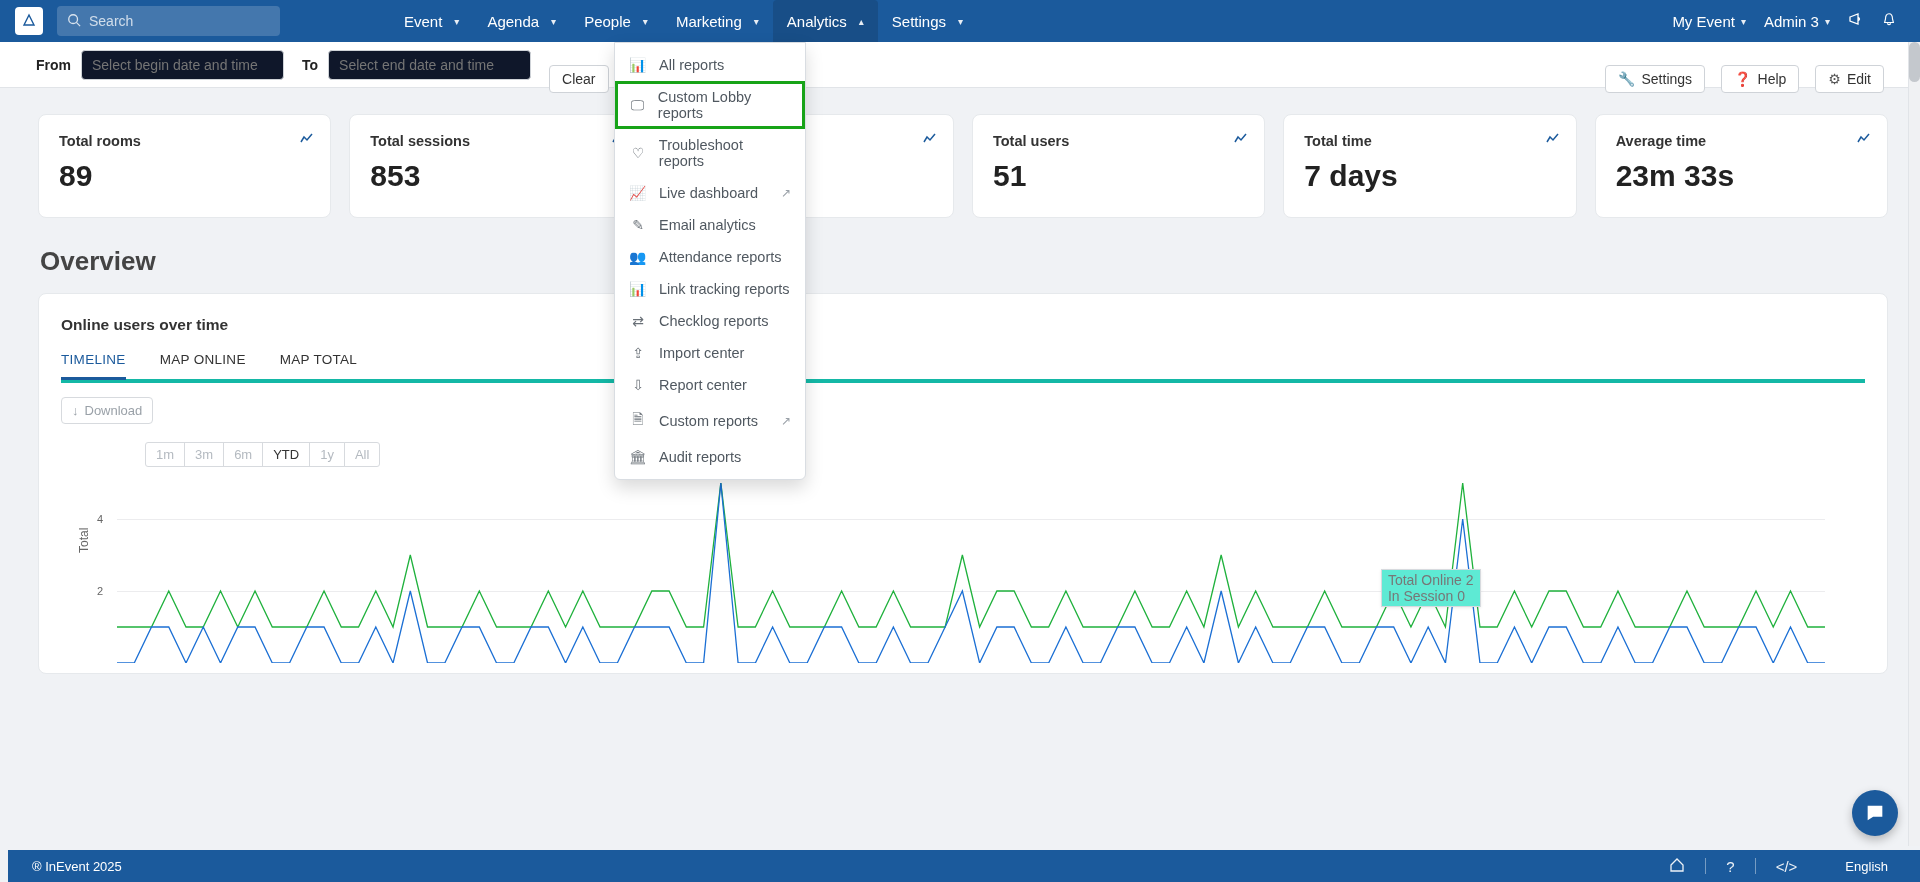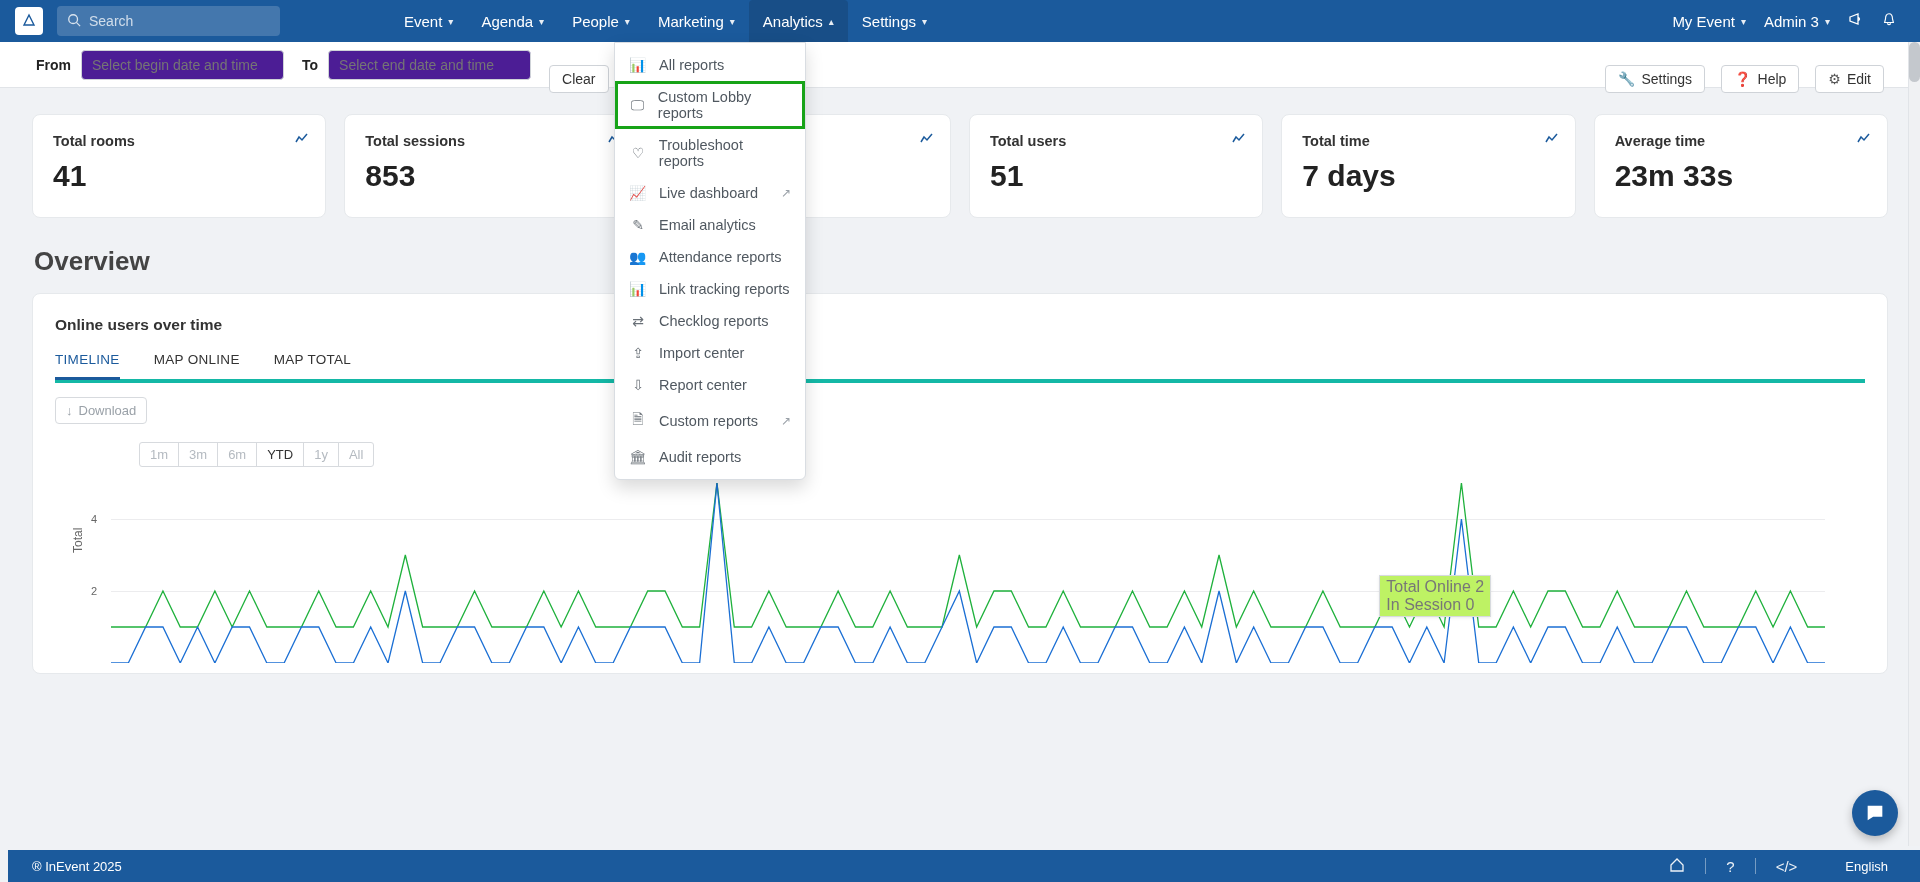--- a/index.html
+++ b/index.html
@@ -7,47 +7,47 @@
   body { display:flex; flex-direction:column; }
 
   
   .topnav { background:#1b5a9c; height:42px; display:flex; align-items:center; color:#fff; padding:0 10px 0 15px; font-size:15px; }
   .brand-box { width:28px; height:28px; background:#fff; border-radius:4px; display:flex; align-items:center; justify-content:center; color:#1b5a9c; font-size:14px; margin-right:14px;}
   .search-box { background:rgba(255,255,255,0.18); border-radius:4px; height:30px; display:flex; align-items:center; padding:0 10px; min-width:170px; margin-right:110px;}
   .search-box input { background:transparent; border:none; outline:none; color:#eab308; font-size:14px; width:100%; }
   .search-box input::placeholder { color:rgba(255,255,255,0.75); }
   .search-box .sicon { color:rgba(255,255,255,0.7); margin-right:8px; font-size:14px;}
   .navmenu { display:flex; align-items:center; gap:0; }
-  .navitem { display:flex; align-items:center; gap:6px; padding:0 14px; height:42px; cursor:pointer; }
+  .navitem { display:flex; align-items:center; gap:12px; padding:0 14px; height:42px; cursor:pointer; }
   .navitem.active { background:#184e87; border-radius:4px 4px 0 0; }
   .chev { font-size:10px; opacity:0.9; }
   .spacer { flex:1; }
   .right-nav { display:flex; align-items:center; gap:18px; margin-right:14px;}
   .right-nav .navtext { display:flex; align-items:center; gap:6px; cursor:pointer;}
   .right-nav .icon { font-size:16px; cursor:pointer;}
 
   
   .toolbar { background:#fff; height:46px; border-bottom:1px solid #e1e4e8; display:flex; align-items:center; padding:0 36px; font-size:14px; color:#333; }
   .toolbar label { font-weight:600; color:#222; margin-right:10px;}
-  .date-input { border:1px solid #cfd3d8; border-radius:4px; height:30px; padding:0 10px; color:#888; font-size:14px; min-width:194px; background:#4c1d95; margin-right:18px;}
+  .date-input { border:1px solid #cfd3d8; border-radius:4px; height:30px; padding:0 10px; color:#888; font-size:14px; min-width:194px; background:#0f172a; margin-right:18px;}
   .tbtn { border:1px solid #cfd3d8; background:#fff; border-radius:4px; padding:5px 12px; font-size:14px; color:#333; cursor:pointer; display:flex; align-items:center; gap:6px;margin-top:28px;}
   .tbtn + .tbtn { margin-left:8px; }
   .toolbar .spacer { flex:1; }
   .toolbar .right-btns { display:flex; gap:8px; }
   .toolbar .right-btns .icn { color:#555; font-size:14px;}
 
   
   .dropdown { position:absolute; top:42px; left:614px; width:192px; background:#fff; border:1px solid #d9dde2; border-radius:0 0 6px 6px; box-shadow:0 8px 18px rgba(0,0,0,0.15); z-index:500; padding:6px 0;}
   .dropdown .ditem { display:flex; align-items:center; gap:12px; padding:8px 14px; font-size:14.5px; color:#505860; cursor:pointer; position:relative;}
   .dropdown .ditem.highlighted { outline:3px solid #17a317; outline-offset:-3px; background:#fff;}
   .dropdown .dicon { width:18px; text-align:center; color:#6a7178; font-size:14px;}
   .dropdown .ext { margin-left:auto; color:#9aa1a8; font-size:12px;}
 
   
-  .content { padding:26px 32px 0 32px; overflow:auto; flex:1; }
+  .content { padding:26px 32px 0 32px; overflow:auto; flex:1;margin-left:6px; }
   .cards { display:flex; gap:18px; }
   .card { background:#fff; border:1px solid #e6e9ec; border-radius:8px; padding:18px 20px 24px 20px; flex:1; min-width:0; position:relative;}
   .card .label { font-size:14.5px; font-weight:600; color:#333; margin-bottom:10px; }
   .card .value { font-size:30px; font-weight:600; color:#222; }
   .card .cicon { position:absolute; top:16px; right:16px; color:#1b5a9c; font-size:14px;}
 
   .sec-title { font-size:26px; font-weight:700; color:#444; margin:28px 0 16px 2px;}
 
   .panel { background:#fff; border:1px solid #e6e9ec; border-radius:8px; padding:22px 22px 10px 22px; }
   .panel-title { font-size:15.5px; font-weight:700; color:#333; margin-bottom:18px;}
@@ -64,21 +64,21 @@
 
   
   .chart-wrap { position:relative; margin:6px 40px 0 56px; height:180px;}
   .chart-wrap .ylabel { position:absolute; left:-40px; top:50%; transform:rotate(-90deg) translateX(20px); transform-origin:left top; font-size:12px; color:#666;}
   .chart-wrap .ytick { position:absolute; left:-20px; font-size:11px; color:#666; transform:translateY(-50%);}
   .gridline { position:absolute; left:0; right:0; border-top:1px solid #ececee;}
   .plot { position:absolute; inset:0; width:100%; height:100%; }
   .plot polyline { fill:none; stroke-width:1.3; vector-effect:non-scaling-stroke;}
   .s-green { stroke:#1fb13c; }
   .s-blue { stroke:#1b6fd4; }
-  .tooltip-box { position:absolute; top:92px; left:74%; background:#bef264; border:1px solid #d7dade; font-size:16px; padding:2px 6px; box-shadow:0 1px 3px rgba(0,0,0,0.08);}
+  .tooltip-box { position:absolute; top:86px; left:74%; background:#5eead4; border:1px solid #d7dade; font-size:14px; padding:2px 6px; box-shadow:0 1px 3px rgba(0,0,0,0.08);}
   .tooltip-box .ln { color:#777; white-space:nowrap;}
 
   
   .faux-scroll { position:absolute; top:42px; right:0; width:12px; bottom:36px; background:#f0f1f3; border-left:1px solid #e1e4e8;}
   .faux-scroll .thumb { position:absolute; top:0; width:100%; height:40px; background:#c4c8cd; border-radius:6px;}
 
   
   .footer { position:absolute; bottom:0; left:8px; right:0; background:#1b5a9c; height:32px; display:flex; align-items:center; color:#fff; font-size:13px; padding:0 24px; z-index:200;}
   .footer .ficons { margin-left:auto; display:flex; align-items:center; gap:20px;}
   .footer .ficons .fic { color:#fff; opacity:0.92; font-size:15px;}
@@ -233,21 +233,21 @@
   </div>
 </div>
 
 <div class="content">
   <div class="cards" id="cards">
       <div class="card">
         <span class="cicon"><svg width="14" height="12" viewBox="0 0 14 12">
             <polyline points="1,10 4,5 7,8 12,2" stroke="#1b5a9c" stroke-width="1.5" fill="none"></polyline>
           </svg></span>
         <div class="label">Total rooms</div>
-        <div class="value">41</div>
+        <div class="value">89</div>
       </div>
       <div class="card">
         <span class="cicon"><svg width="14" height="12" viewBox="0 0 14 12">
             <polyline points="1,10 4,5 7,8 12,2" stroke="#1b5a9c" stroke-width="1.5" fill="none"></polyline>
           </svg></span>
         <div class="label">Total sessions</div>
         <div class="value">853</div>
       </div>
       <div class="card">
         <span class="cicon"><svg width="14" height="12" viewBox="0 0 14 12">

